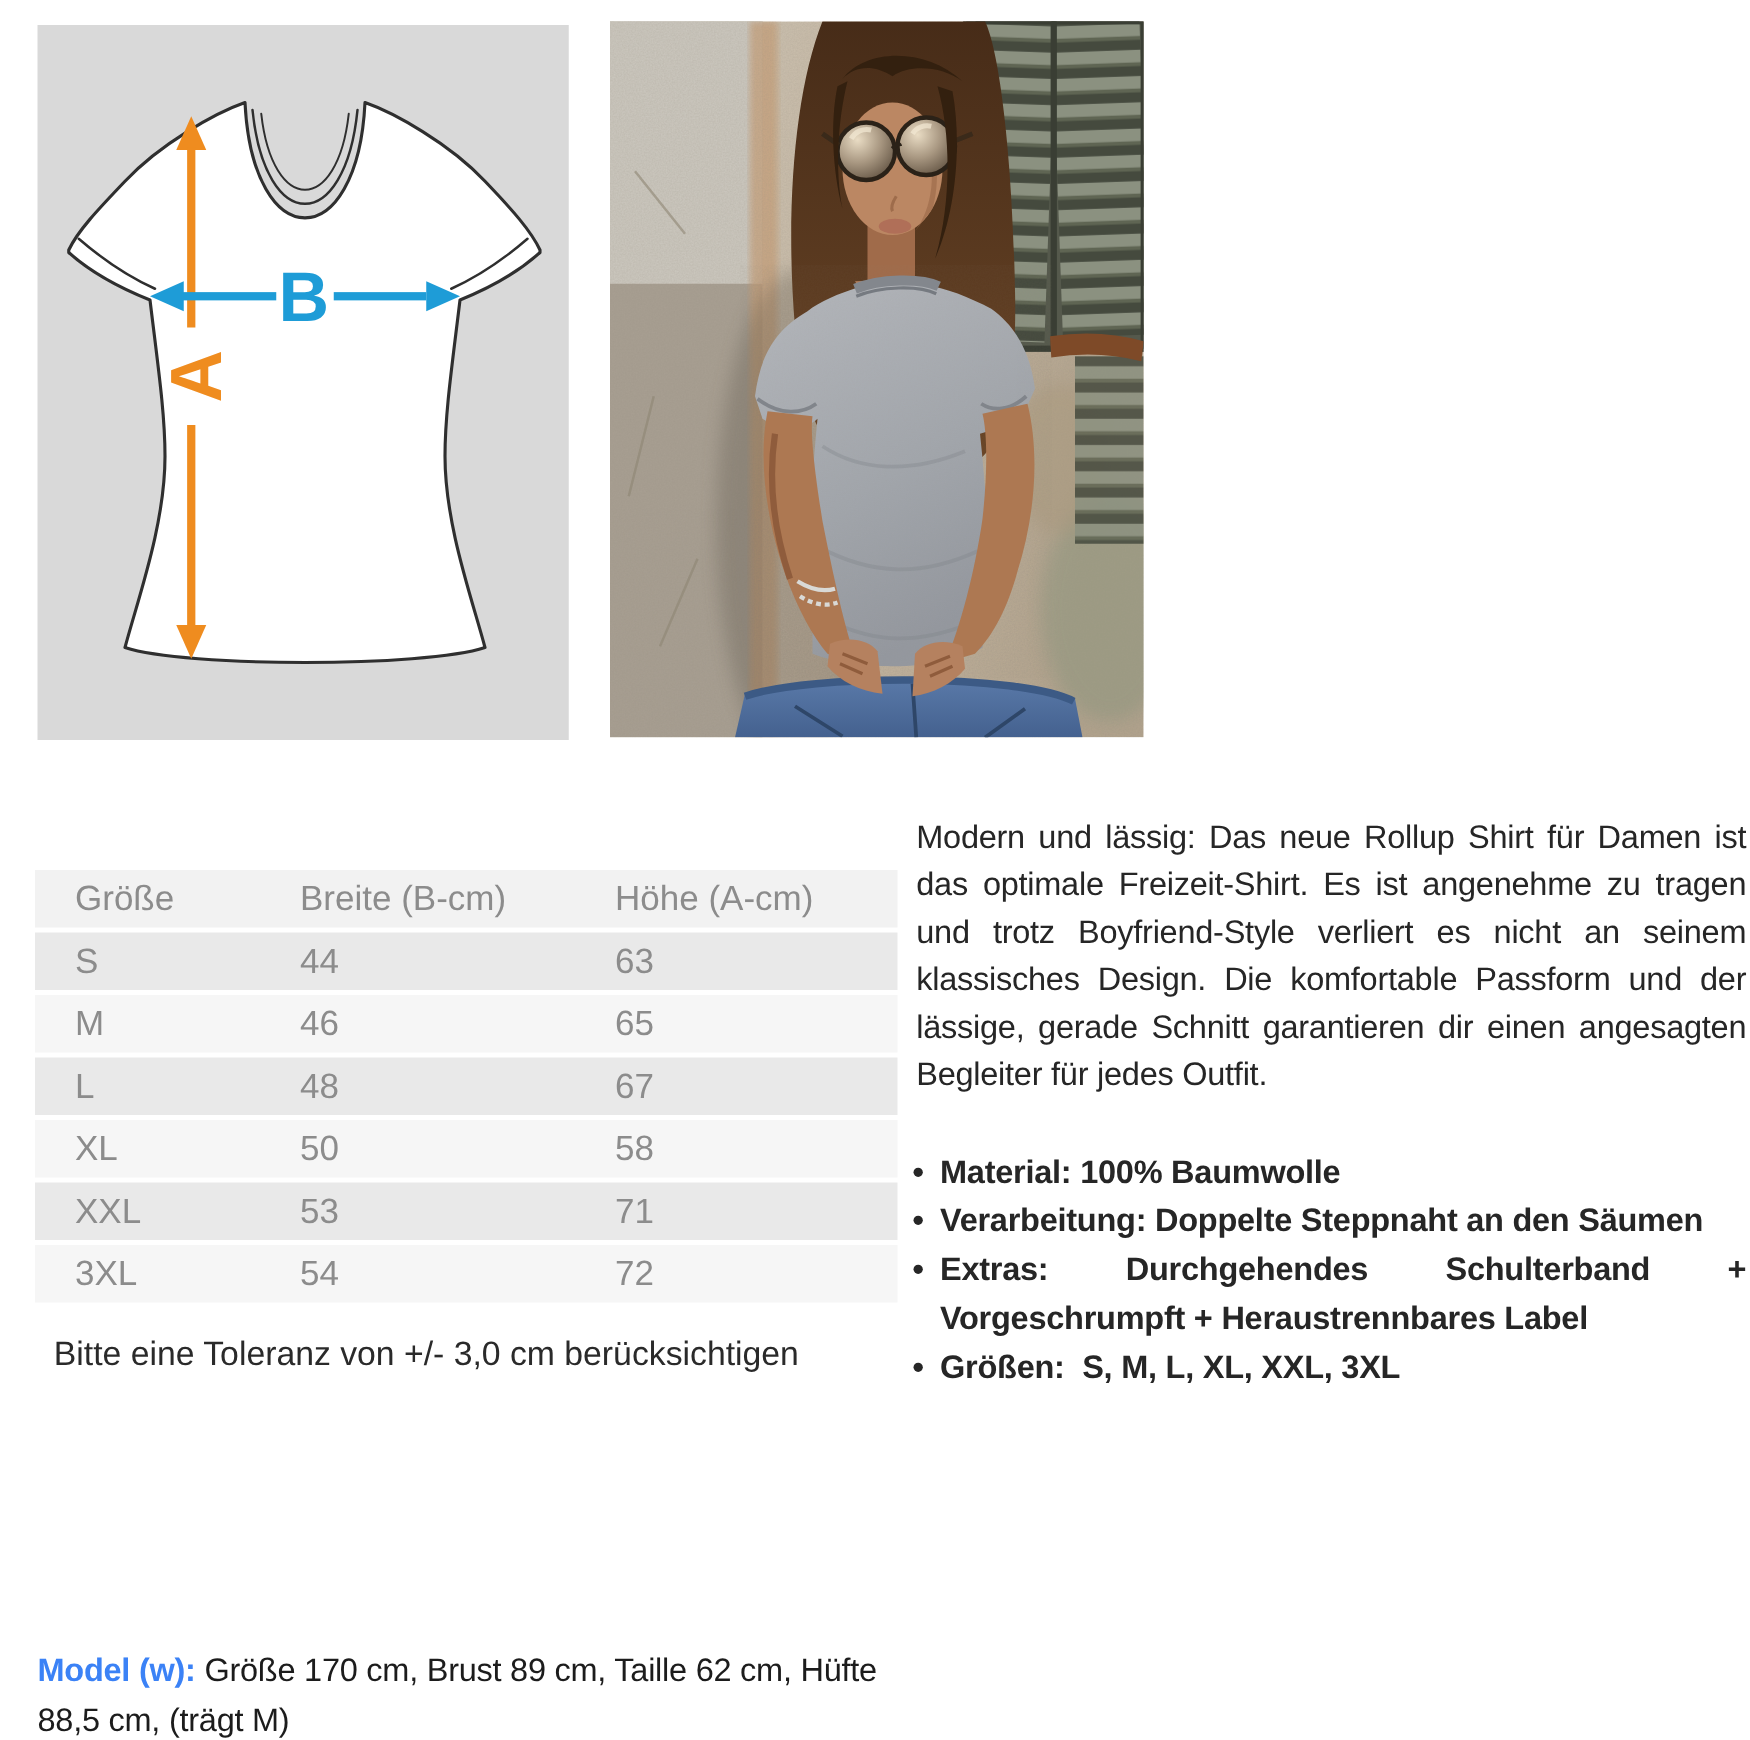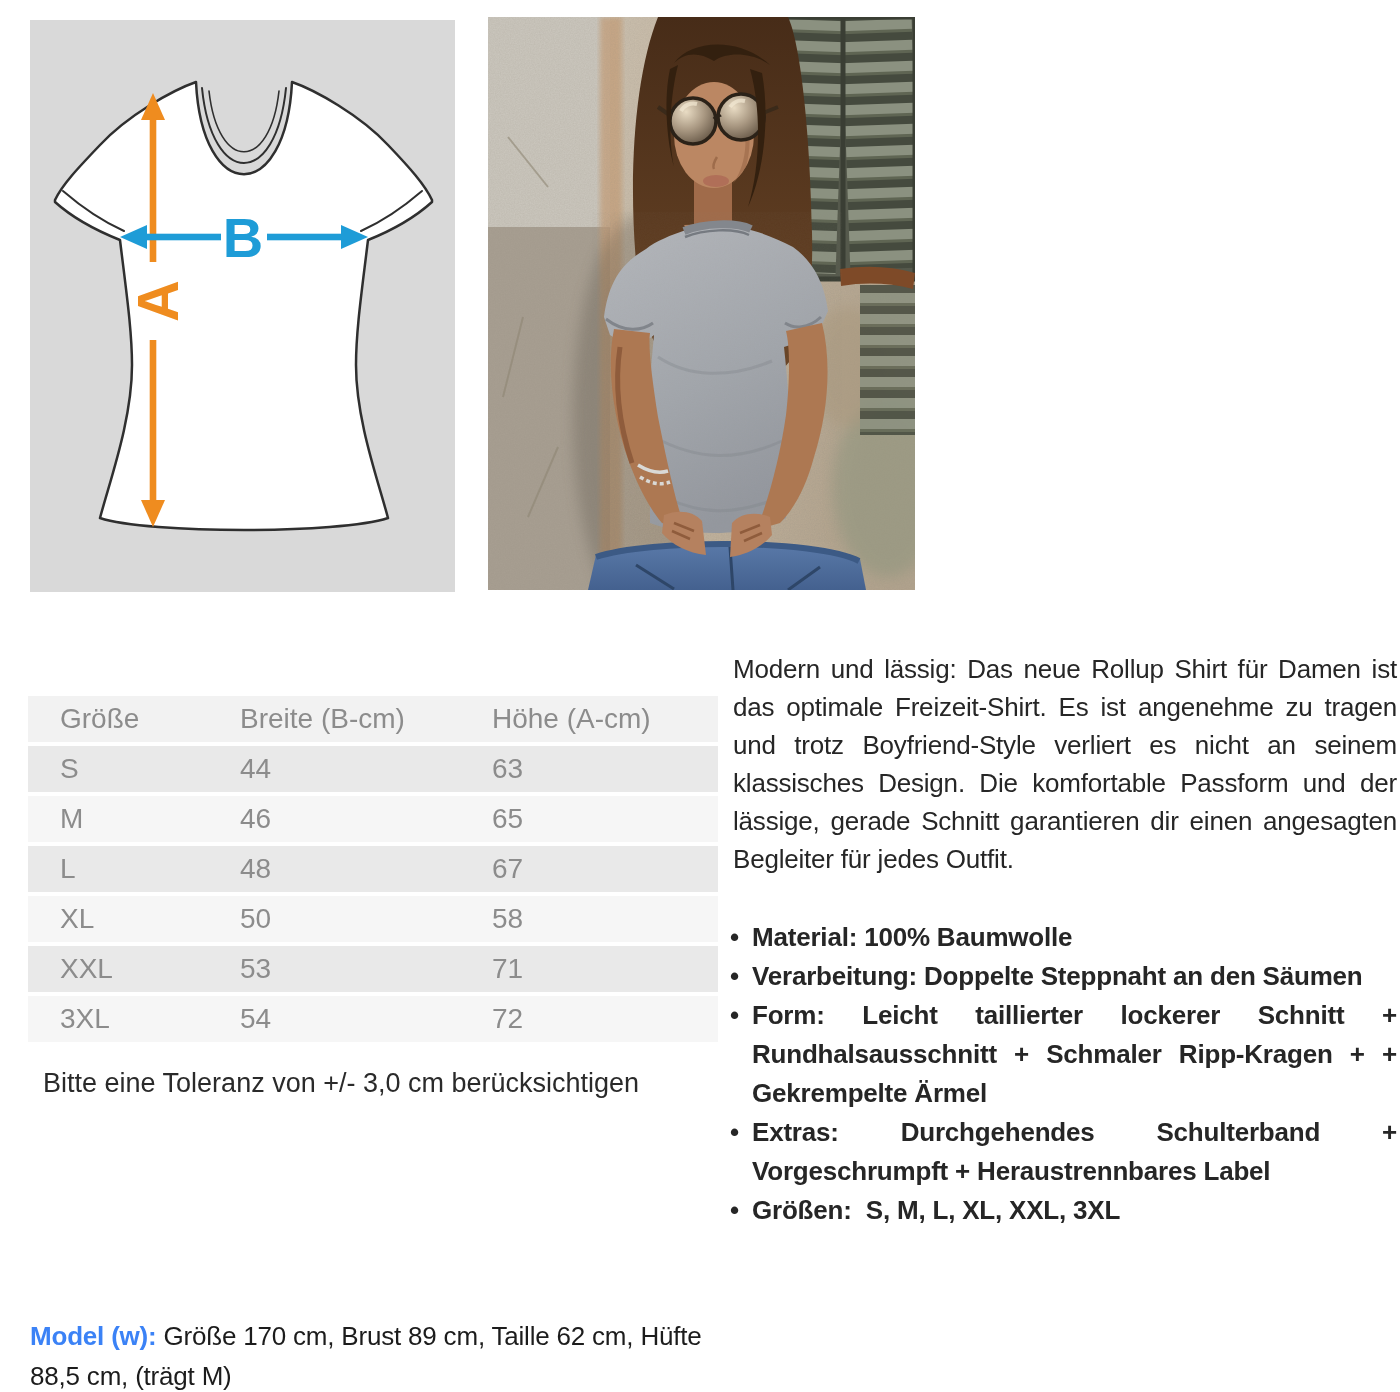--- a/index.html
+++ b/index.html
@@ -269,19 +269,18 @@
   </div>
 </div>
 
 <p id="tolerance-note" class="abs">Bitte eine Toleranz von +/- 3,0 cm berücksichtigen</p>
 
 <div id="desc-col" class="abs">
   <p id="desc-paragraph">Modern und lässig: Das neue Rollup Shirt für Damen ist das optimale Freizeit-Shirt. Es ist angenehme zu tragen und trotz Boyfriend-Style verliert es nicht an seinem klassisches Design. Die komfortable Passform und der lässige, gerade Schnitt garantieren dir einen angesagten Begleiter für jedes Outfit.</p>
   <ul id="feature-list">
     <li>Material: 100% Baumwolle</li>
     <li>Verarbeitung: Doppelte Steppnaht an den Säumen</li>
-    <li>Form: Leicht taillierter lockerer Schnitt + Rundhalsaus­schnitt + Schmaler Ripp-Kragen + + Gekrempelte Ärmel</li>
     <li>Extras: Durchgehendes Schulterband + Vorgeschrumpft + Heraustrennbares Label</li>
     <li>Größen:&nbsp; S, M, L, XL, XXL, 3XL</li>
   </ul>
 </div>
 
 <p id="model-info" class="abs"><b>Model (w):</b><span> Größe 170 cm, Brust 89 cm, Taille 62 cm, Hüfte 88,5 cm, (trägt M)</span></p>
 
 </body></html>

